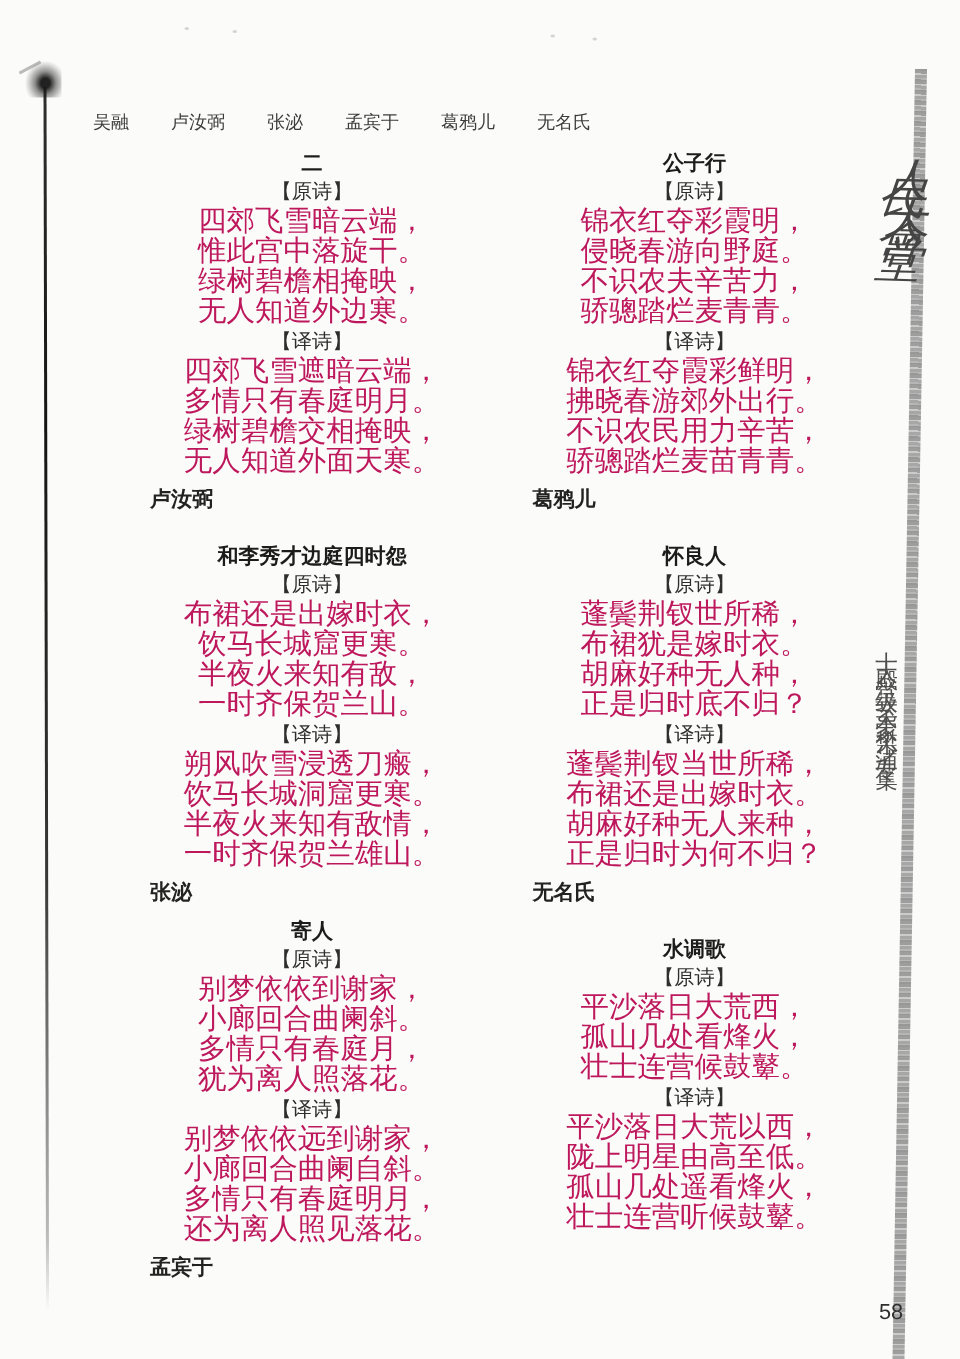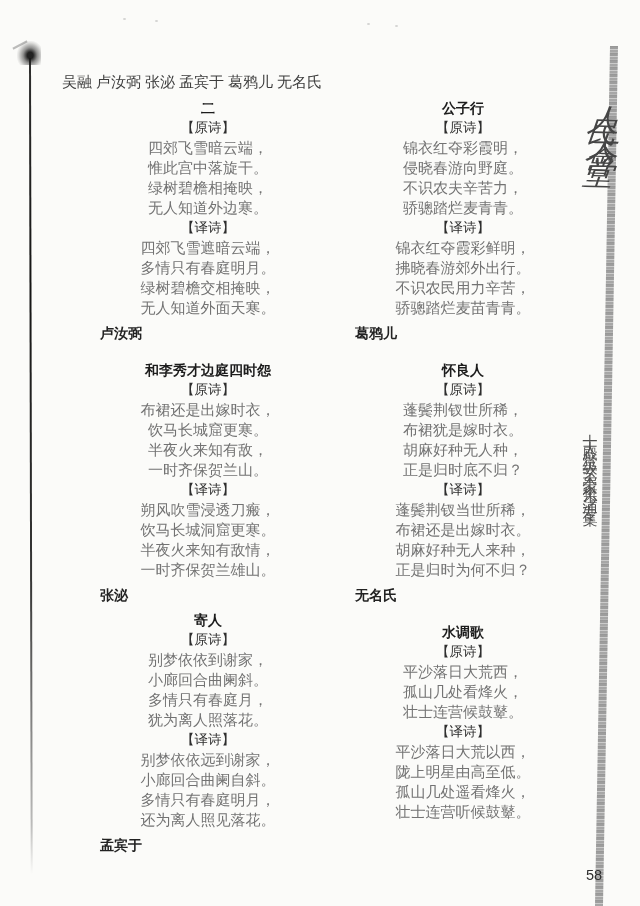--- a/index.html
+++ b/index.html
@@ -41,36 +41,36 @@
   .speck { position: absolute; width: 3px; height: 2px;
     background: rgba(110,110,110,.28); border-radius: 50%; }
   .speck.s1 { left: 123px; top: 18px; }
   .speck.s2 { left: 155px; top: 20px; }
   .speck.s3 { left: 367px; top: 23px; }
   .speck.s4 { left: 395px; top: 25px; }
 
   
   .header-authors {
     position: absolute; left: 62px; top: 73px;
-    display: flex; gap: 4px;
-    font-size: 15px; color: #3c3c3c; white-space: nowrap;
+    display: flex; gap: 28px;
+    font-size: 12px; color: #3c3c3c; white-space: nowrap;
   }
 
   
   .col { position: absolute; top: 98px; width: 240px; }
   .col-left  { left: 88px; }
   .col-right { left: 343px; }
 
   .poem { text-align: center; line-height: 20px; }
   .poem-title {
     font-family: "Liberation Sans", "DejaVu Sans", sans-serif;
     font-weight: 700; font-size: 14px; color: #1c1c1c; line-height: 20px;
   }
   .poem-label { font-size: 13.5px; color: #2e2e2e; line-height: 20px; }
-  .poem-line  { font-size: 15px; color: #737373; line-height: 20px; }
+  .poem-line  { font-size: 19px; color: #be185d; line-height: 20px; }
 
   .author {
     font-size: 14px; font-weight: 600; color: #222;
     line-height: 20px; margin-top: 6px; padding-left: 12px;
   }
   .author + .poem { margin-top: 16px; text-align: center; }
   .poem.mt-sm { margin-top: 4px; }
   .poem.mt-lg { }
 
   

